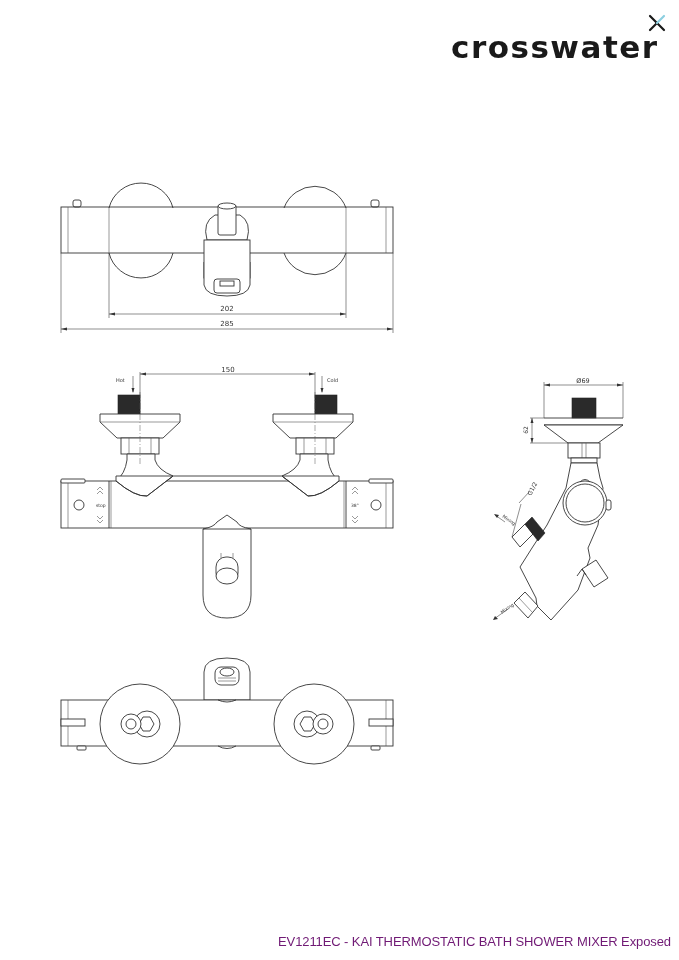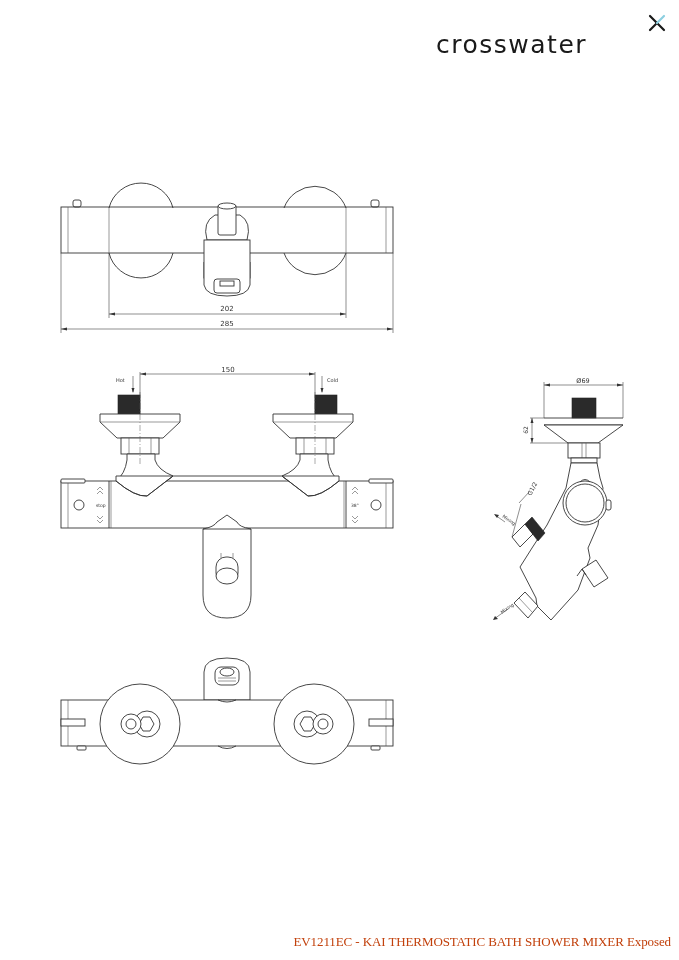--- a/index.html
+++ b/index.html
@@ -1,21 +1,21 @@
 <!DOCTYPE html>
 <html><head>
 <meta charset="utf-8">
 <style>
   html, body { margin: 0; padding: 0; background: #ffffff; }
   body { width: 679px; height: 960px; position: relative; overflow: hidden; font-family: "DejaVu Sans", sans-serif; }
   .logo { position: absolute; left: 436px; top: 14px; width: 230px; height: 40px; }
-  .logo-text { position: absolute; left: 0; top: 18px; font-family: "DejaVu Sans", sans-serif; font-size: 25px; letter-spacing: 1.5px; color: #1a1a1a; font-weight: 400; line-height: 1; }
+  .logo-text { position: absolute; left: 15px; top: 18px; font-family: "DejaVu Sans", sans-serif; font-size: 31px; letter-spacing: 1.5px; color: #1a1a1a; font-weight: 700; line-height: 1; }
   .logo-mark { position: absolute; left: 212px; top: 0px; width: 18px; height: 18px; }
   .drawing { position: absolute; left: 0; top: 0; width: 679px; height: 960px; }
-  .caption { position: absolute; right: 8px; top: 934px; font-family: Liberation Serif, serif; font-size: 13px; color: #c2410c; white-space: nowrap; letter-spacing: -0.1px; }
+  .caption { position: absolute; right: 8px; top: 934px; font-family: Liberation Sans, sans-serif; font-size: 13px; color: #701a75; white-space: nowrap; letter-spacing: -0.1px; }
   svg text { font-family: "DejaVu Sans", sans-serif; fill: #333; }
   .ln { stroke: #333; stroke-width: 0.9; fill: none; }
   .lnw { stroke: #333; stroke-width: 0.9; fill: #fff; }
   .thin { stroke: #555; stroke-width: 0.6; fill: none; }
   .dash { stroke: #555; stroke-width: 0.5; fill: none; stroke-dasharray: 6 2 1 2; }
   .dim { stroke: #444; stroke-width: 0.6; fill: none; }
   .thread { fill: #2a2a2a; stroke: #222; stroke-width: 0.6; }
 </style>
 </head>
 <body>

